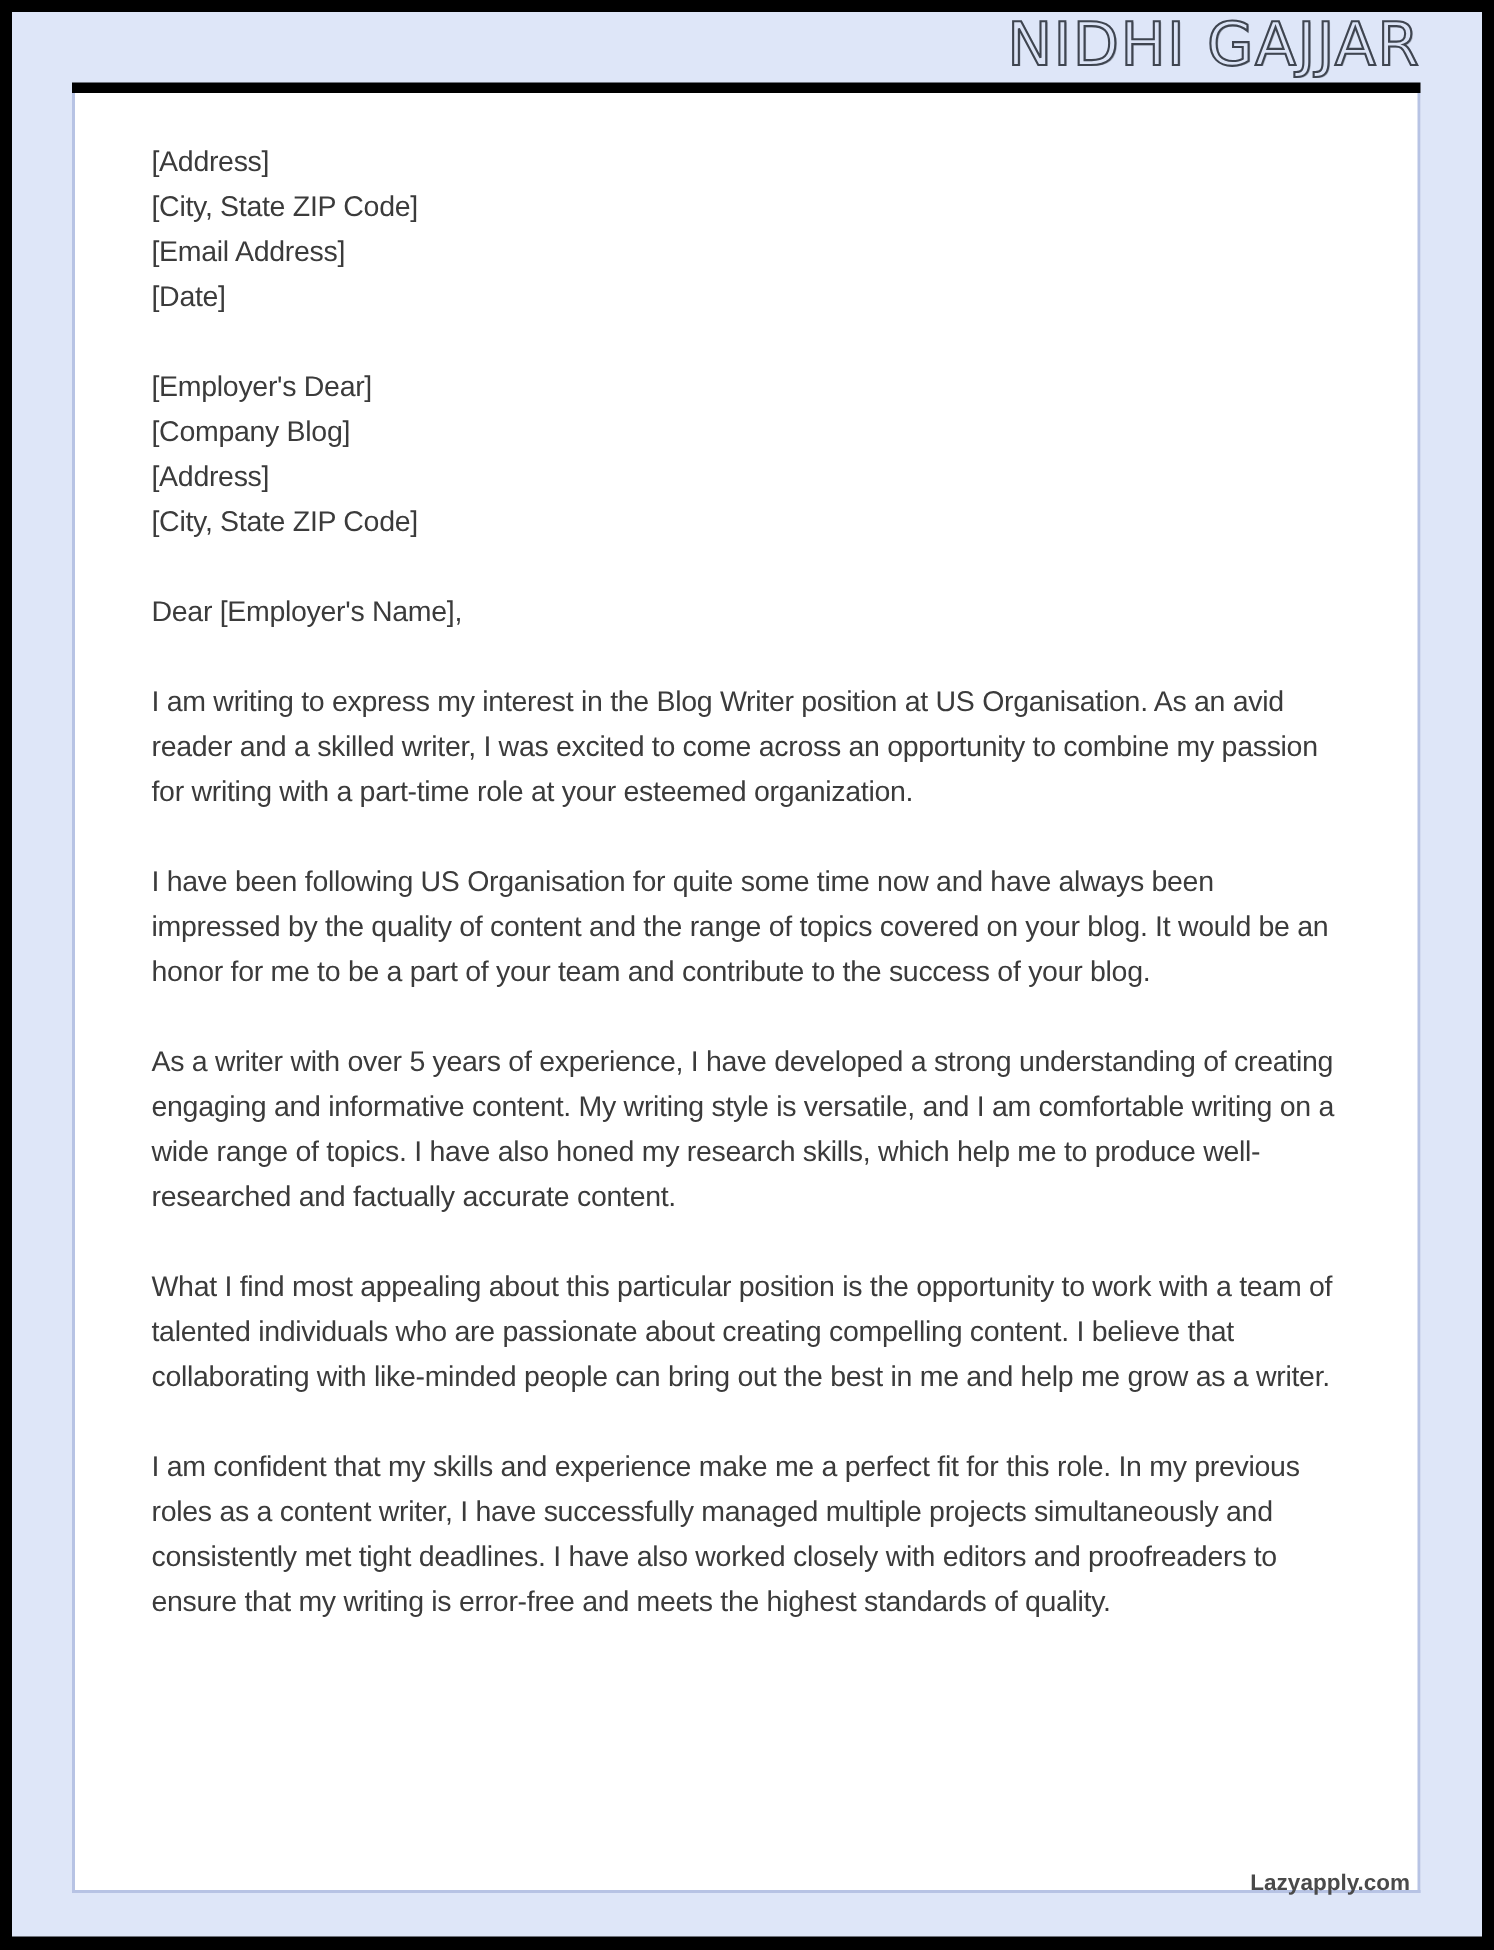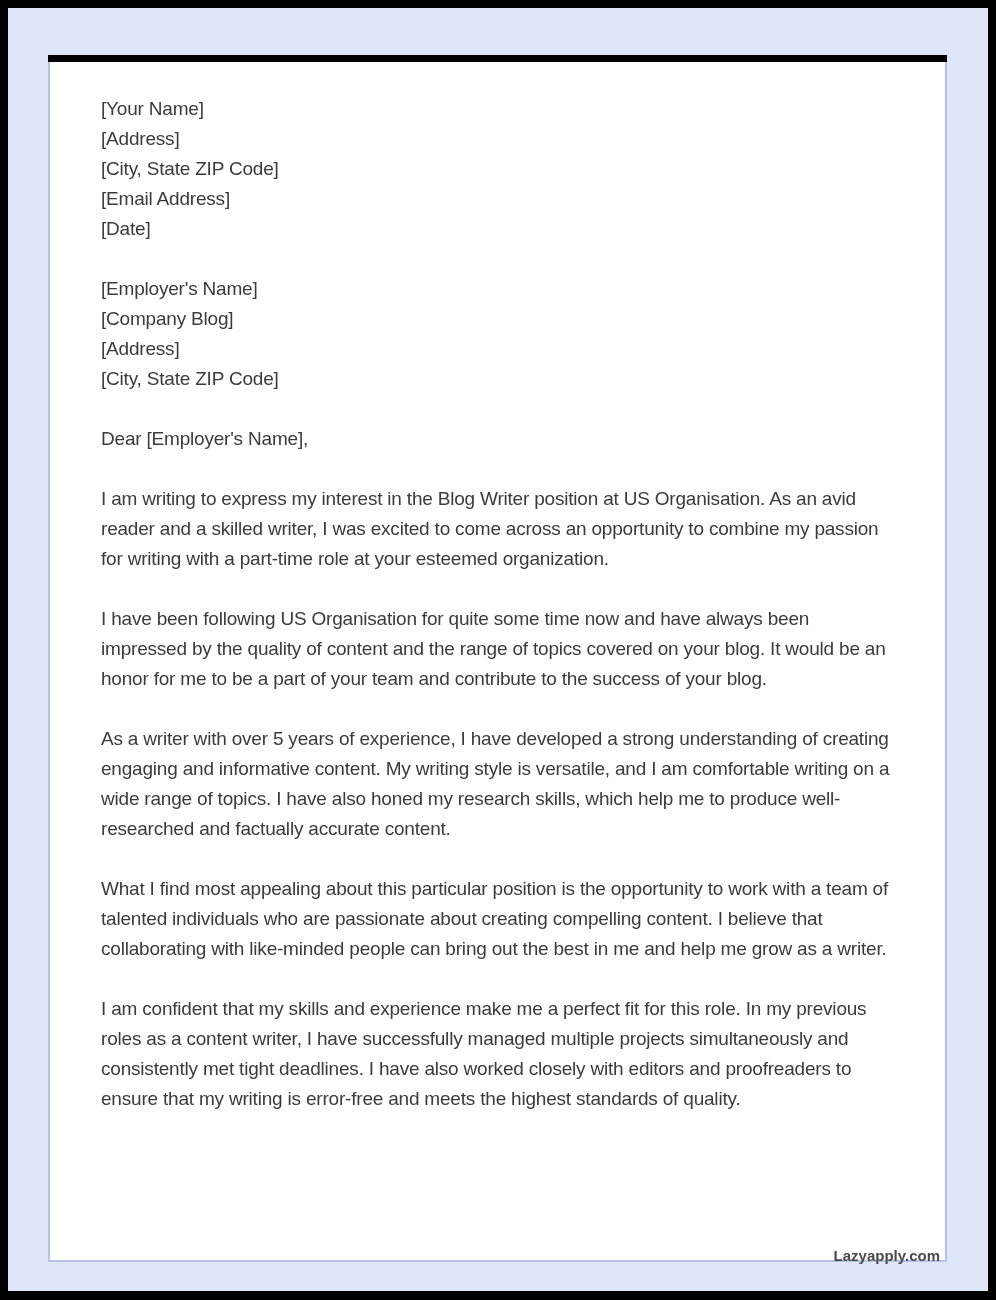--- a/index.html
+++ b/index.html
@@ -70,36 +70,36 @@
     color: #4a4a4a;
     letter-spacing: 0;
     font-weight: bold;
   }
 </style>
 </head>
 <body>
 
 <div class="canvas">
 
+  <div class="header-name">NIDHI GAJJAR</div>
 
   <div class="header-rule"></div>
 
   <div class="page">
     <div class="letter">
 
       <div class="block">
-        <div class="line">[Your Name]</div>
         <div class="line">[Address]</div>
         <div class="line">[City, State ZIP Code]</div>
         <div class="line">[Email Address]</div>
         <div class="line">[Date]</div>
       </div>
 
       <div class="block">
-        <div class="line">[Employer's Name]</div>
+        <div class="line">[Employer's Dear]</div>
         <div class="line">[Company Blog]</div>
         <div class="line">[Address]</div>
         <div class="line">[City, State ZIP Code]</div>
       </div>
 
       <div class="block">Dear [Employer's Name],</div>
 
       <p>I am writing to express my interest in the Blog Writer position at US Organisation. As an avid reader and a skilled writer, I was excited to come across an opportunity to combine my passion for writing with a part-time role at your esteemed organization.</p>
       <p>I have been following US Organisation for quite some time now and have always been impressed by the quality of content and the range of topics covered on your blog. It would be an honor for me to be a part of your team and contribute to the success of your blog.</p>
       <p>As a writer with over 5 years of experience, I have developed a strong understanding of creating engaging and informative content. My writing style is versatile, and I am comfortable writing on a wide range of topics. I have also honed my research skills, which help me to produce well-researched and factually accurate content.</p>

